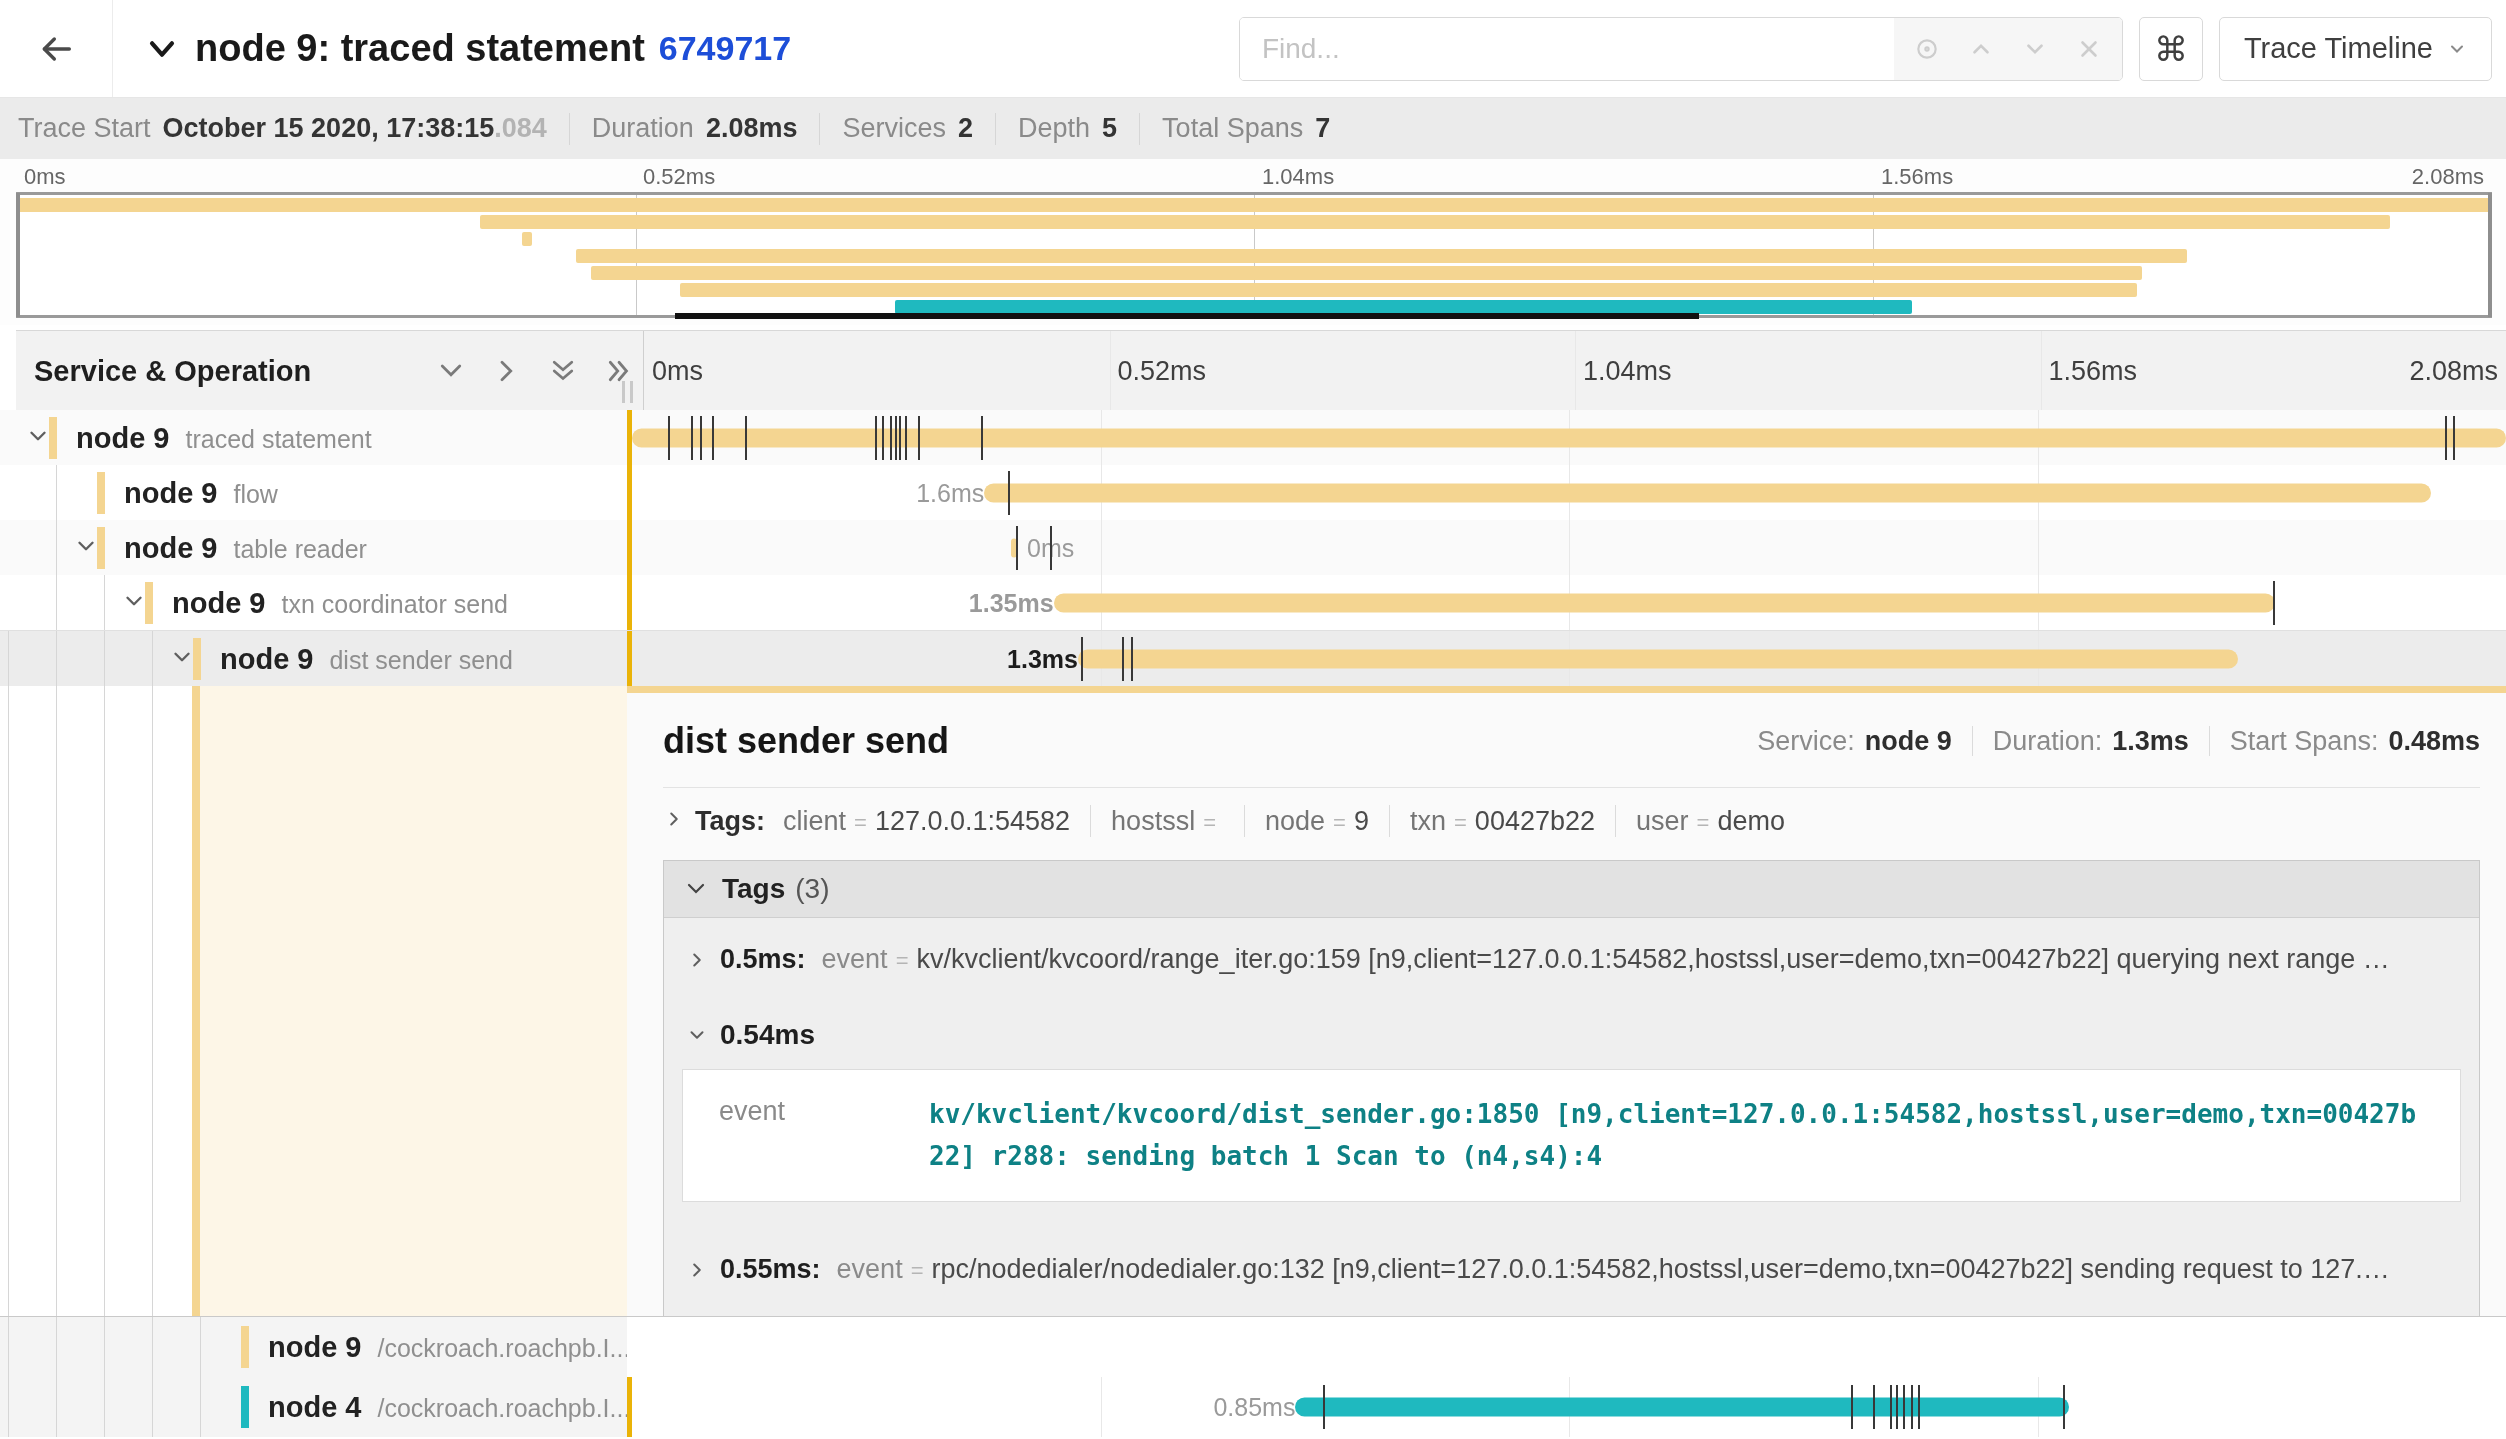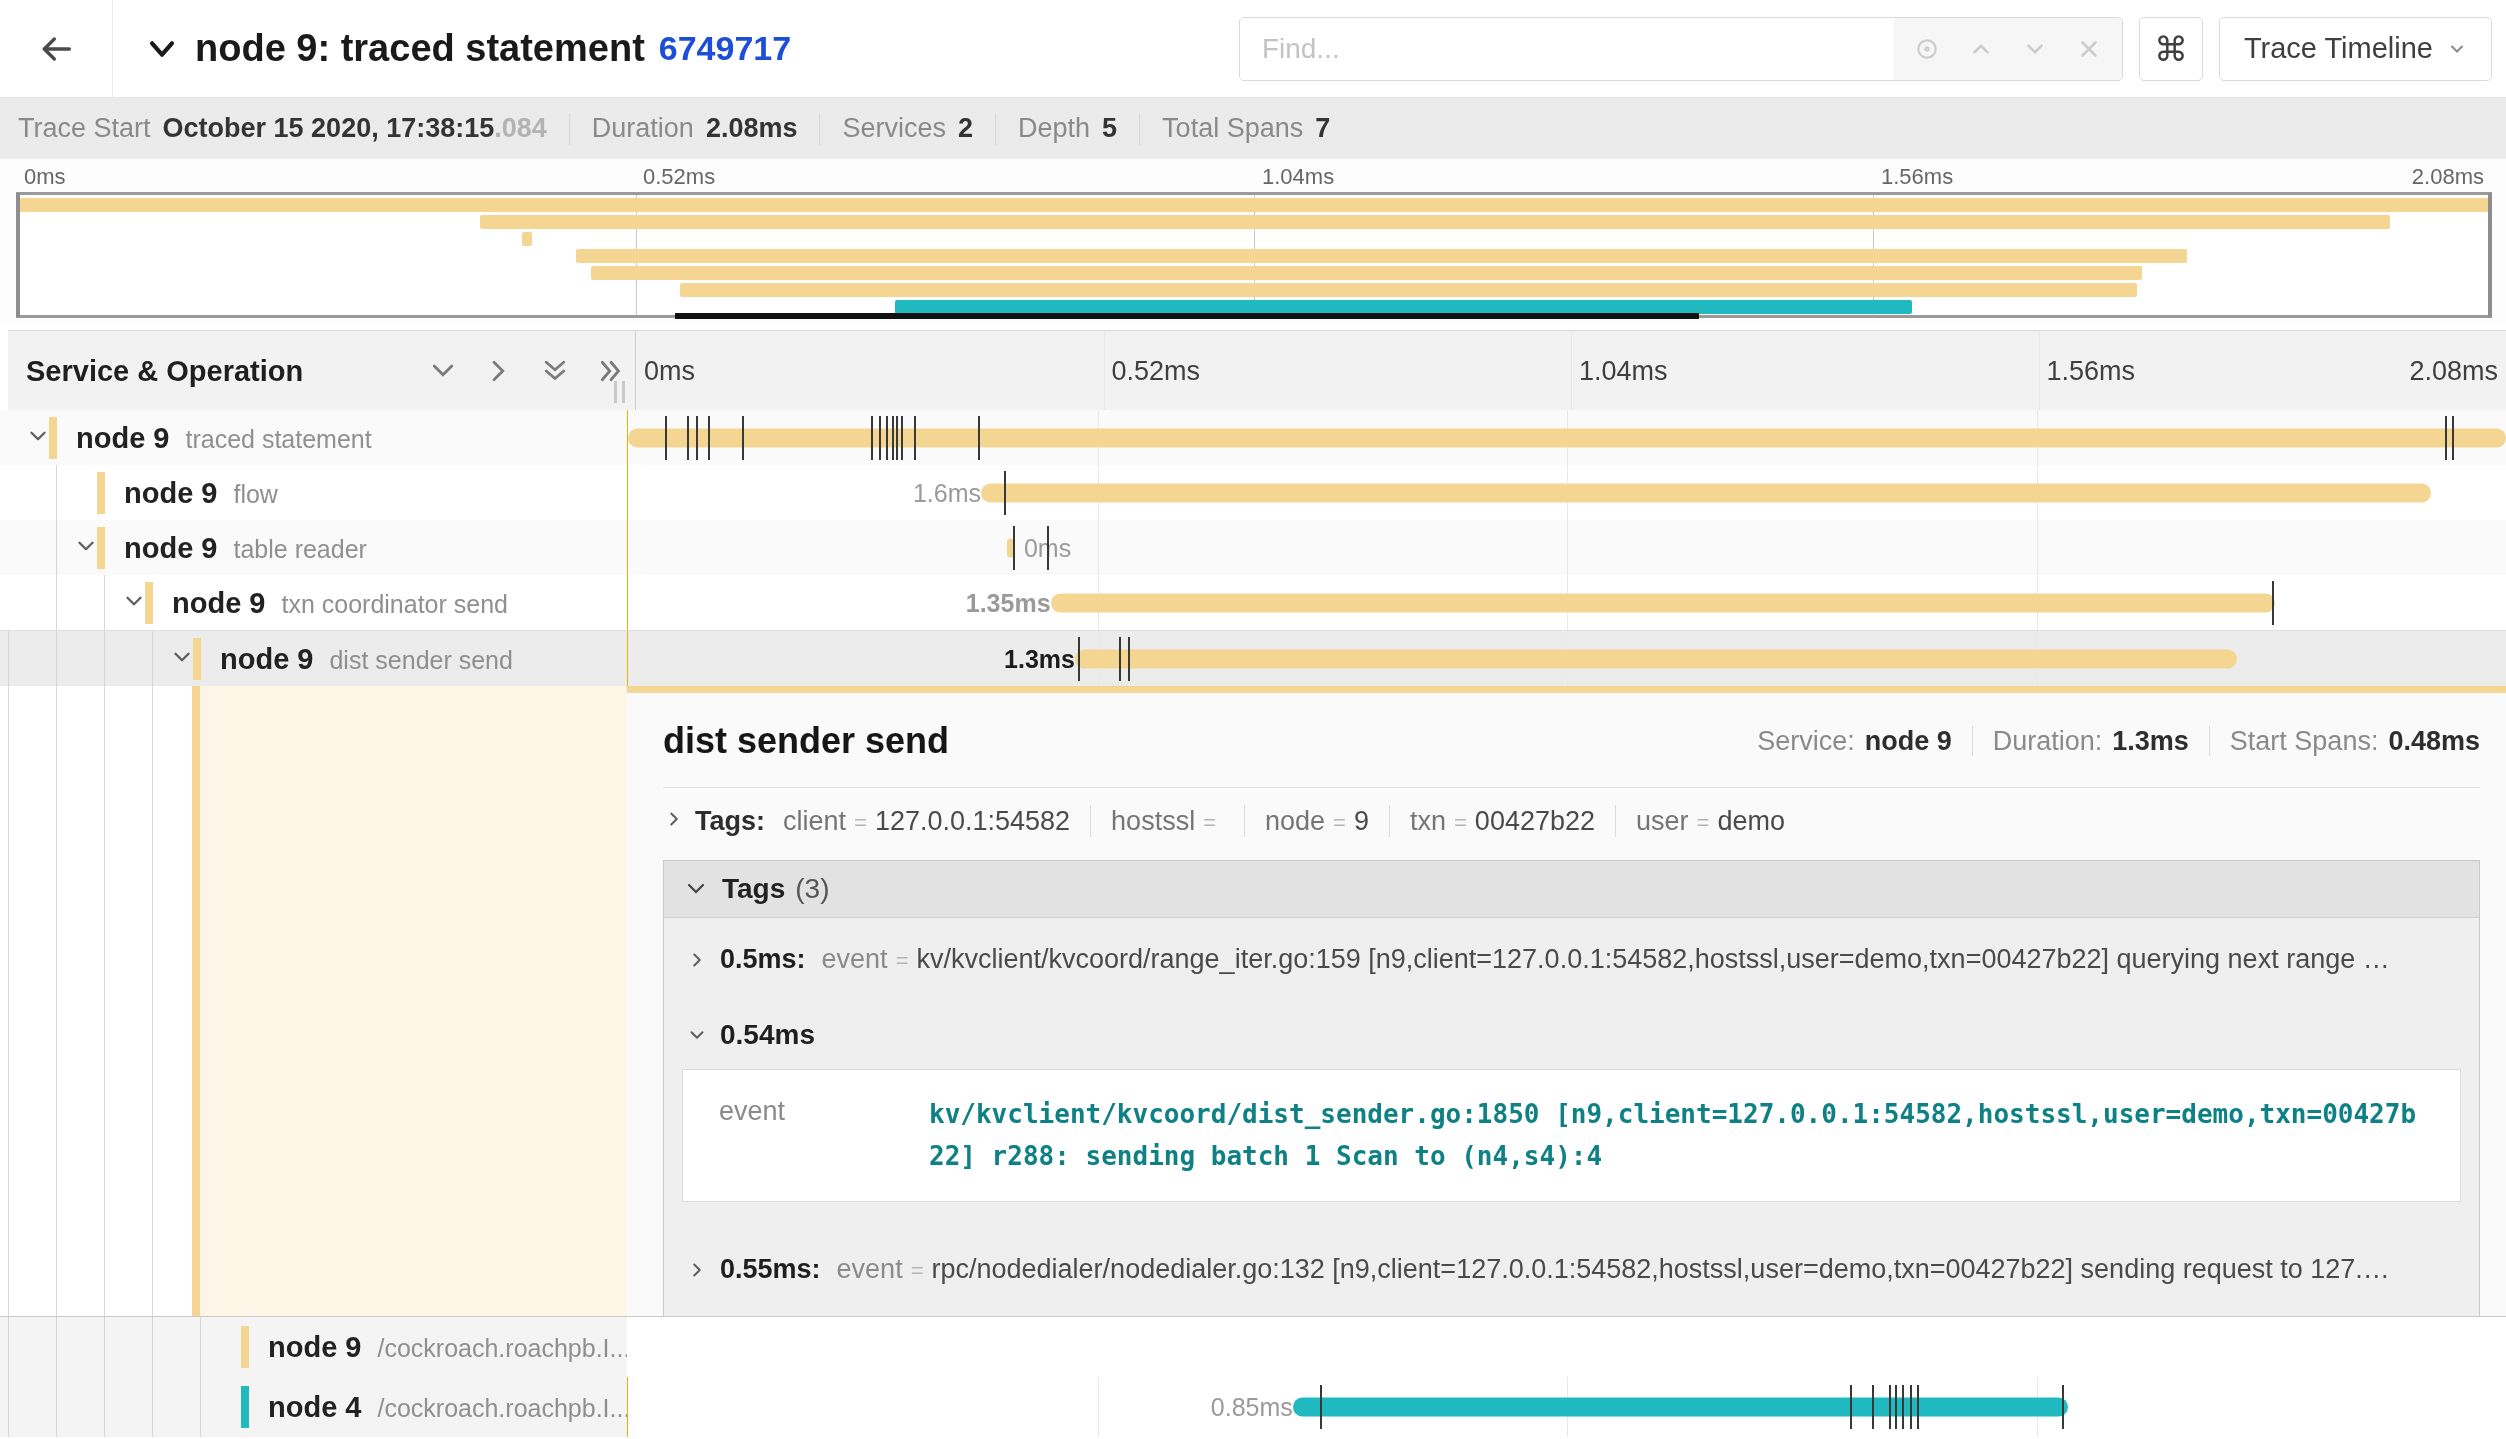--- a/index.html
+++ b/index.html
@@ -45,21 +45,21 @@
   .mm-canvas{position:absolute;top:33px;left:16px;right:14px;height:120px;background:#fff;
              border-top:3px solid #9A9A9A;border-bottom:3px solid #9A9A9A;
              border-left:1px solid #B5B5B5;border-right:1px solid #B5B5B5;cursor:crosshair;}
   .mm-grid{position:absolute;top:0;bottom:0;width:1px;background:#C9C9C9;}
   .mm-row{position:relative;height:14px;margin-top:3px;}
   .mm-bar{position:absolute;top:0;height:14px;border-radius:2px;}
   .mm-handle{position:absolute;top:-2px;bottom:-2px;width:4px;background:#8E8E8E;cursor:col-resize;z-index:3;}
   .mm-viewport{position:absolute;bottom:-4px;height:6px;background:#111;z-index:4;}
 
   
-  .strip{position:absolute;top:330px;left:8px;right:0;height:80px;background:#F2F2F2;
+  .strip{position:absolute;top:330px;left:16px;right:0;height:80px;background:#F2F2F2;
          border-top:1px solid #D8D8D8;border-bottom:1px solid #C9C9C9;display:flex;}
   .strip-left{width:627px;position:relative;border-right:1px solid #CFCFCF;}
   .strip-title{position:absolute;left:18px;top:50%;transform:translateY(-50%);
                font-size:29px;font-weight:bold;color:#1f1f1f;}
   .strip-icons{position:absolute;left:420px;top:50%;transform:translateY(-50%);display:flex;gap:26px;}
   .strip-icons svg{width:30px;height:30px;stroke:#7a7a7a;cursor:pointer;}
   .strip-handle{position:absolute;right:10px;bottom:8px;display:flex;gap:5px;cursor:col-resize;}
   .strip-handle i{display:block;width:3px;height:22px;background:#C9C9C9;}
   .strip-right{flex:1;position:relative;font-size:27px;color:#3f3f3f;}
   .strip-right .tick{position:absolute;top:50%;transform:translateY(-50%);}
@@ -72,21 +72,21 @@
   .span-row.bottom{height:60px;}
   .span-row.bottom .tree-cell{background:#F4F4F4;}
   .tree-cell{width:627px;position:relative;flex:none;cursor:pointer;overflow:hidden;}
   .guide{position:absolute;top:0;bottom:0;width:1px;background:#D6D6D6;}
   .expander{position:absolute;top:50%;transform:translateY(-50%);}
   .expander svg{width:26px;height:26px;stroke:#6d6d6d;cursor:pointer;}
   .swatch{position:absolute;top:50%;transform:translateY(-50%);width:8px;height:42px;}
   .tree-label{position:absolute;top:50%;transform:translateY(-50%);display:flex;align-items:baseline;white-space:nowrap;}
   .svc-name{font-size:29px;font-weight:bold;color:#222;}
   .op-name{font-size:25px;color:#8F8F8F;margin-left:16px;}
-  .tl-cell{flex:1;position:relative;border-left:1px solid #eab308;overflow:hidden;padding-left:19px;}
+  .tl-cell{flex:1;position:relative;border-left:5px solid #eab308;overflow:hidden;padding-left:19px;}
   .grid-v{position:absolute;top:0;bottom:0;width:1px;background:#E8E8E8;}
   .span-bar{position:absolute;top:50%;transform:translateY(-50%);height:19px;border-radius:10px;z-index:1;cursor:pointer;}
   .log-tick{position:absolute;top:50%;transform:translate(-50%,-50%);width:2px;height:44px;background:#383838;z-index:2;}
   .bar-label{position:absolute;top:50%;transform:translateY(-50%);font-size:25px;color:#9a9a9a;white-space:nowrap;z-index:1;}
   .bar-label.before{text-align:right;left:0;padding-right:12px;}
   .bar-label.dark{color:#1c1c1c;font-weight:bold;}
 
   
   .detail-row{display:flex;height:630px;border-bottom:1px solid #C9C9C9;position:relative;}
   .detail-left{width:627px;position:relative;flex:none;background:#fff;}

